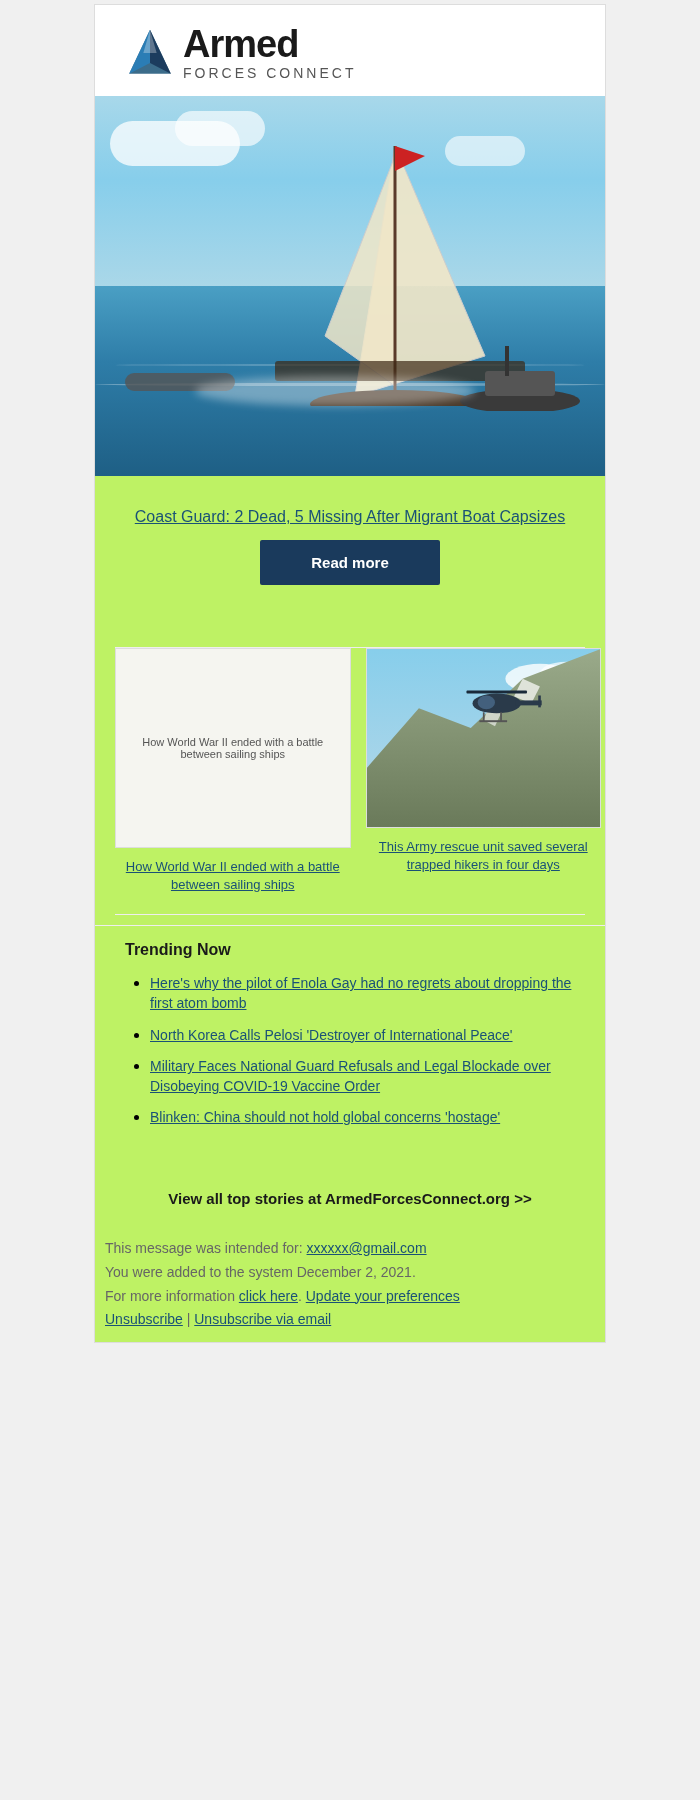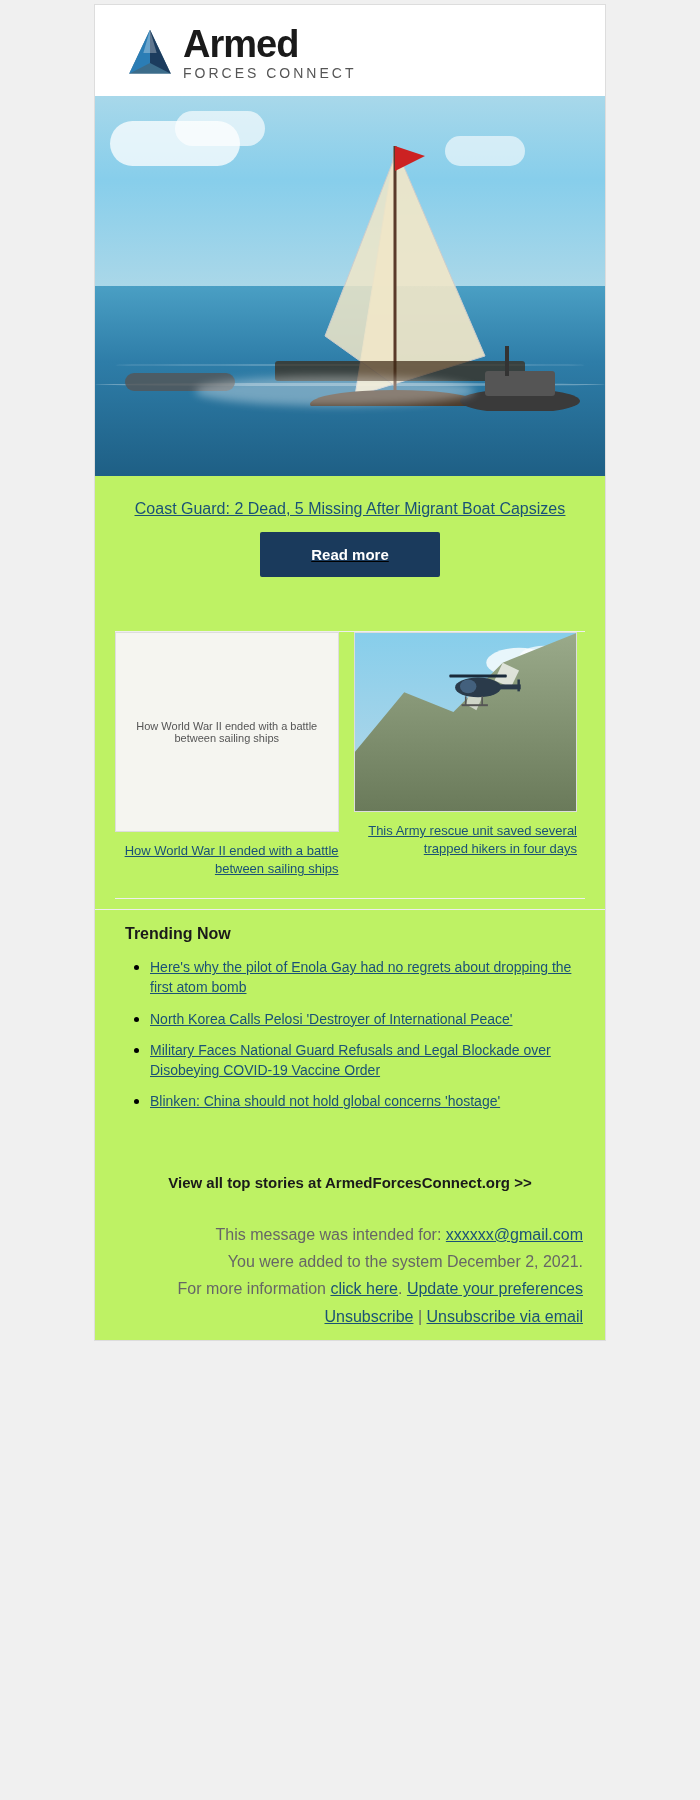--- a/index.html
+++ b/index.html
@@ -63,22 +63,21 @@
       height: 55%;
       background: linear-gradient(180deg, #a8d8ea 0%, #87ceeb 40%, #b0d9e8 100%);
     }
     .water {
       position: absolute;
       bottom: 0; left: 0; right: 0;
       height: 50%;
       background: linear-gradient(180deg, #4a9fc4 0%, #2e7da8 40%, #1e5f85 100%);
     }
     .article-section {
-      padding: 24px 30px;
-      text-decoration: underline;
+      padding: 32px 30px;
     }
     .article-title {
       color: #1a5276;
       font-size: 16px;
       text-decoration: underline;
       text-align: center;
       display: block;
       margin-bottom: 14px;
       cursor: pointer;
     }
@@ -98,21 +97,21 @@
       padding: 14px 20px;
       font-size: 15px;
       font-weight: bold;
       text-decoration: none;
       cursor: pointer;
       border: none;
       border-radius: 2px;
     }
     .two-col-section {
       display: flex;
-      padding: 0 28px 20px 20px;
+      padding: 0 4px 20px 20px;
       gap: 15px;
     }
     .col-half {
       flex: 1;
       display: flex;
       flex-direction: column;
     }
     .col-image {
       width: 100%;
       height: 180px;
@@ -134,21 +133,21 @@
     .col-image-heli {
       background: linear-gradient(180deg, #87ceeb 0%, #b8d8e8 40%, #8aaa7a 70%, #6a8a5a 100%);
       height: 180px;
       position: relative;
       overflow: hidden;
     }
     .col-title {
       color: #1a5276;
       font-size: 13px;
       text-decoration: underline;
-      text-align: right;
+      text-align: center;
       display: block;
       cursor: pointer;
       line-height: 1.4;
     }
     .trending-section {
       padding: 15px 30px 20px 30px;
       border-top: 1px solid #eee;
       margin-top: 10px;
     }
     .trending-title {
@@ -184,25 +183,24 @@
       cursor: pointer;
     }
     .footer-bar {
       background: #222;
       color: #fff;
       text-align: center;
       padding: 18px;
       font-size: 13px;
     }
     .footer-note {
-      padding: 15px 22px 10px 10px;
-      font-size: 16px;
+      padding: 15px 10px 10px 10px;
+      font-size: 14px;
       color: #666;
       line-height: 1.7;
-      text-align: right;
     }
     .footer-note a {
       color: #1a5276;
       text-decoration: underline;
     }
     .divider {
       border: none;
       border-top: 1px solid #eee;
       margin: 0 20px;
     }

